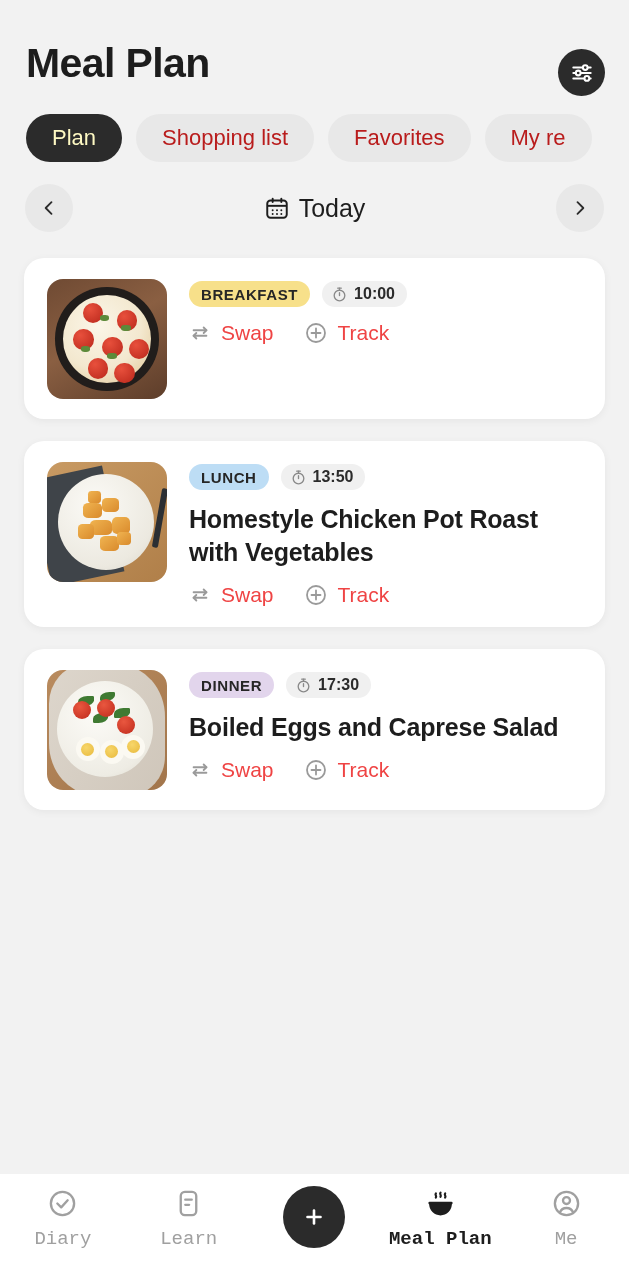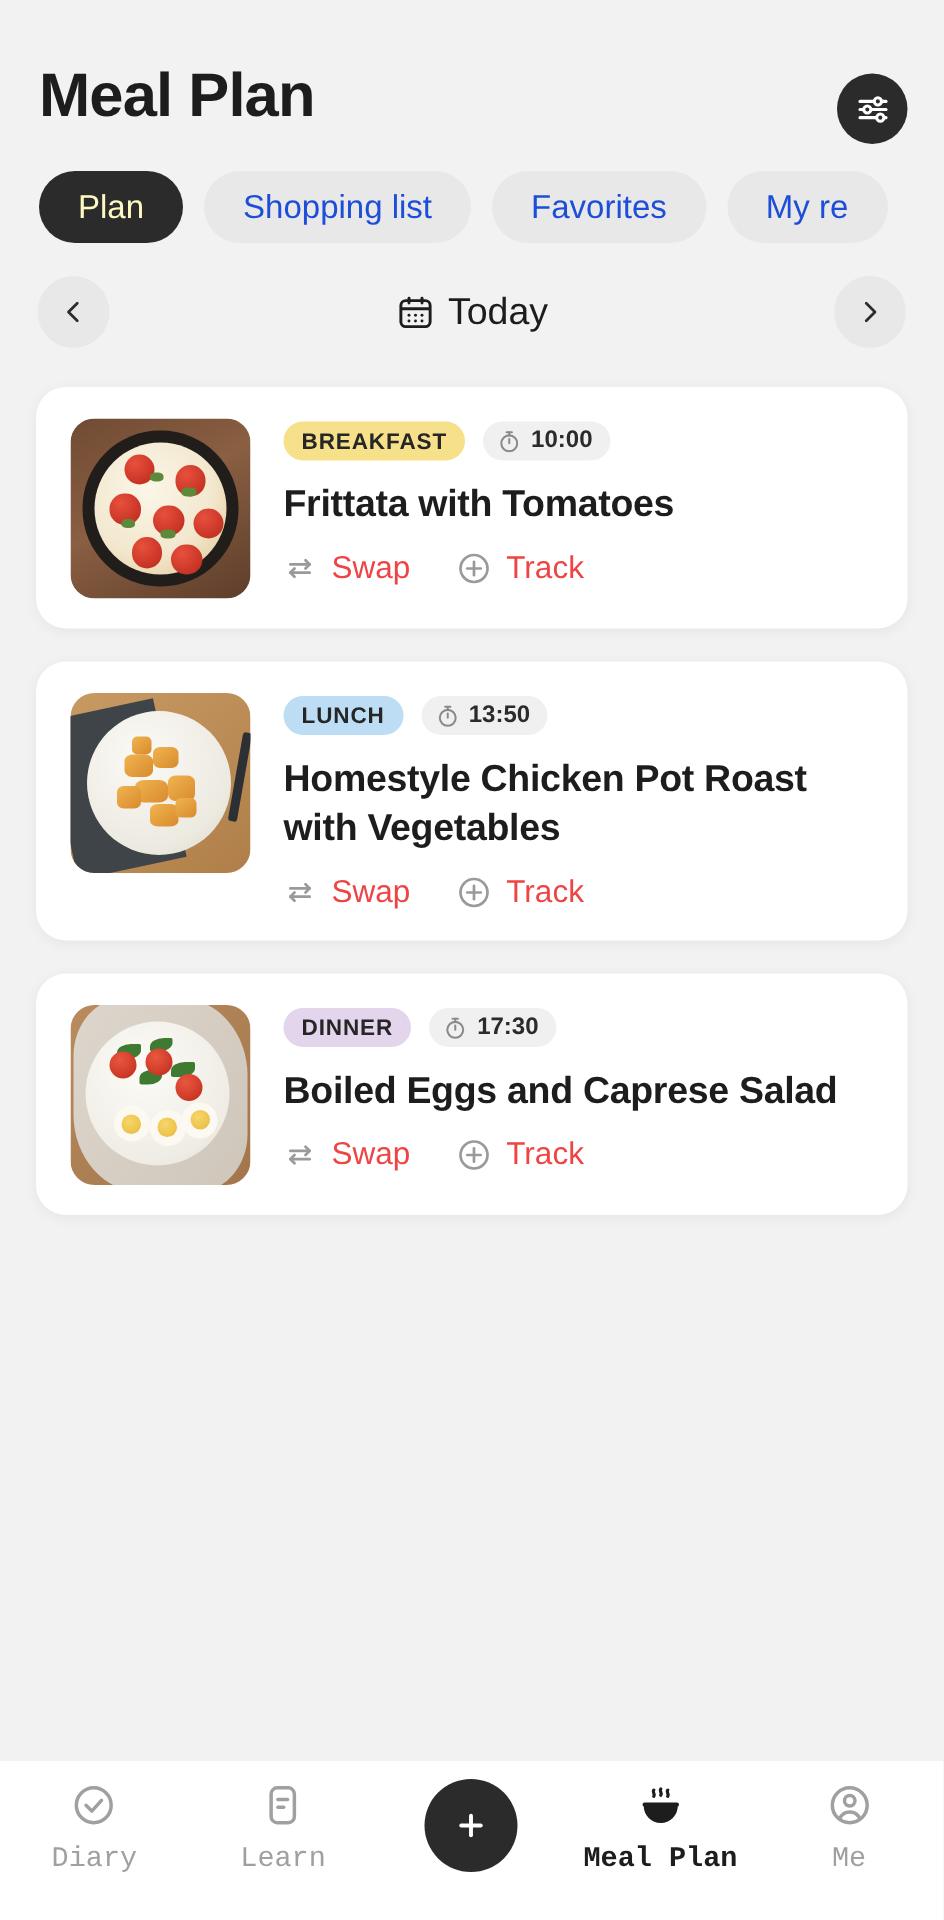--- a/index.html
+++ b/index.html
@@ -53,21 +53,21 @@
     padding: 18px 0 0 26px;
     white-space: nowrap;
     overflow: hidden;
   }
   .tab {
     flex: none;
     height: 48px;
     padding: 0 26px;
     border-radius: 26px;
     background: #e8e8e8;
-    color: #1d4ed8;
+    color: #b91c1c;
     font-size: 22px;
     display: flex; align-items: center; justify-content: center;
     cursor: pointer;
   }
   .tab.active {
     background: #2b2b2b;
     color: #fef9c3;
   }
 
   
@@ -353,21 +353,20 @@
           <div class="time-pill">
             <svg width="17" height="17" viewBox="0 0 24 24" fill="none" stroke="#8a8a8a" stroke-width="1.9" stroke-linecap="round">
               <circle cx="12" cy="13.5" r="7.5"></circle>
               <line x1="12" y1="13.5" x2="12" y2="9.5"></line>
               <line x1="9.5" y1="3" x2="14.5" y2="3"></line>
               <line x1="12" y1="3" x2="12" y2="6"></line>
             </svg>
             <span>10:00</span>
           </div>
         </div>
-        <div class="meal-title">Frittata with Tomatoes</div>
         <div class="meal-actions">
           <div class="action">
             <svg width="22" height="22" viewBox="0 0 24 24" fill="none" stroke="#9a9a9a" stroke-width="2" stroke-linecap="round" stroke-linejoin="round">
               <polyline points="5,9 19,9"></polyline>
                 <polyline points="16,6 19,9 16,12"></polyline>
               <polyline points="19,15 5,15"></polyline>
                 <polyline points="8,12 5,15 8,18"></polyline>
             </svg>
             <span>Swap</span>
           </div>

